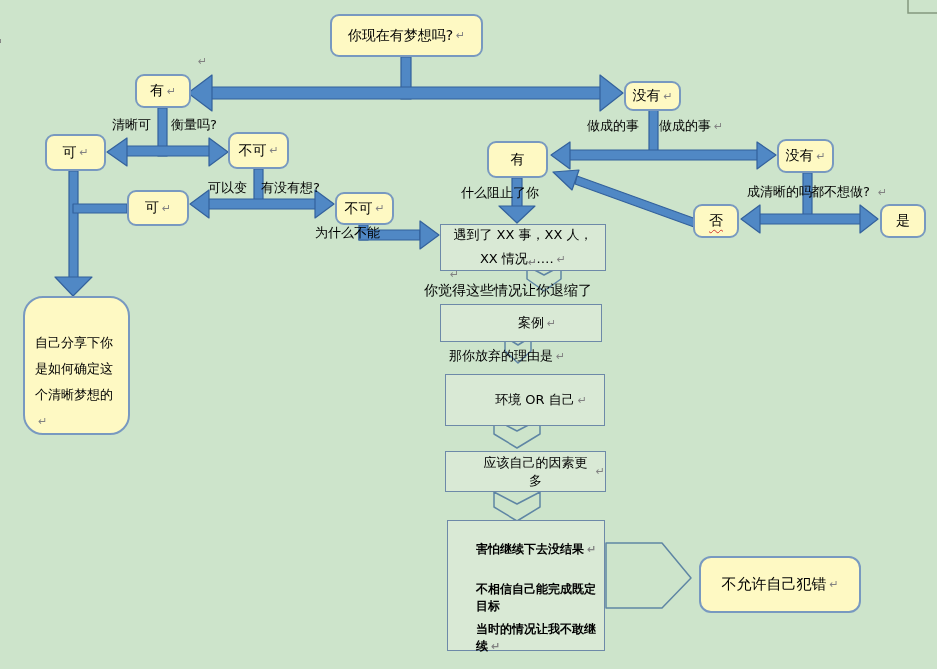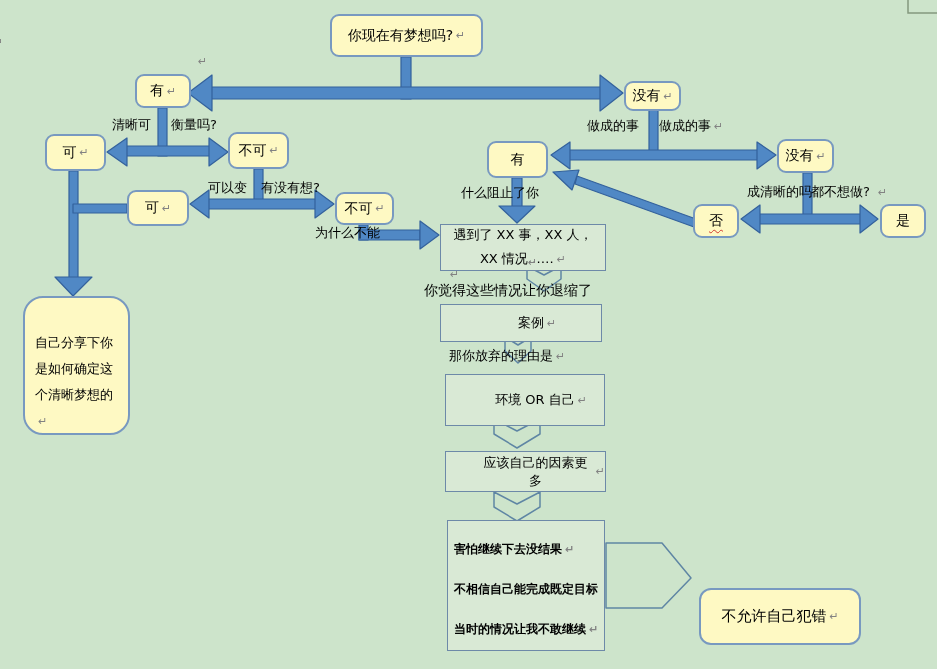--- a/index.html
+++ b/index.html
@@ -12,21 +12,21 @@
   .qbox{position:absolute;box-sizing:border-box;background:#d9e9d5;border:1px solid #6d89a8;
         display:flex;align-items:center;justify-content:center;text-align:center;
         font-size:13px;color:#000;z-index:3;padding-left:32px;}
   .flabel{position:absolute;font-size:13px;color:#000;white-space:nowrap;z-index:4;}
   .ret{color:#828282;font-size:11px;margin-left:3px;}
   .stray{position:absolute;color:#828282;font-size:11px;z-index:4;}
   .wavy{text-decoration:underline wavy #d23a32;text-decoration-thickness:1px;text-underline-offset:4px;}
   #share-box{border-radius:20px;text-align:left;font-size:13px;line-height:26px;padding:4px 10px;display:block;padding-top:32px;font-family:Liberation Serif, serif;}
   #encounter-box{line-height:24px;padding:4px 8px;text-align:center;}
   #no-mistake-box{border-radius:12px;font-size:15px;}
-  #reasons-box{display:block;text-align:left;padding:20px 4px 0 6px;font-size:12px;font-weight:600;}
+  #reasons-box{display:block;text-align:left;padding:20px 4px 0 28px;font-size:12px;font-weight:600;}
   .rline{height:40px;}
 </style>
 </head>
 <body>
 
 <div id="stage">
 
   <svg class="layer" width="937" height="669" viewBox="0 0 937 669">
     <g fill="#5088c5" stroke="#33619c" stroke-width="1.2" stroke-linejoin="round">
 
@@ -151,21 +151,21 @@
   </div>
 
   <div class="rbox" style="left:880px;top:204px;width:46px;height:34px;">
     <span>是</span>
   </div>
 
   <div class="rbox" id="share-box" style="left:23px;top:296px;width:107px;height:139px;">
     <span>自己分享下你是如何确定这个清晰梦想的</span><span class="ret">↵</span>
   </div>
 
-  <div class="rbox" id="no-mistake-box" style="left:699px;top:556px;width:162px;height:57px;margin-top:32px;">
+  <div class="rbox" id="no-mistake-box" style="left:699px;top:556px;width:162px;height:57px;">
     <span>不允许自己犯错</span>
     <span class="ret">↵</span>
   </div>
 
   <div class="qbox" id="encounter-box" style="left:440px;top:224px;width:166px;height:47px;">
     <span><span>遇到了 XX 事，XX 人，XX 情况……</span><span class="ret">↵</span></span>
   </div>
 
   <div class="qbox" style="left:440px;top:304px;width:162px;height:38px;">
     <span>案例</span>

